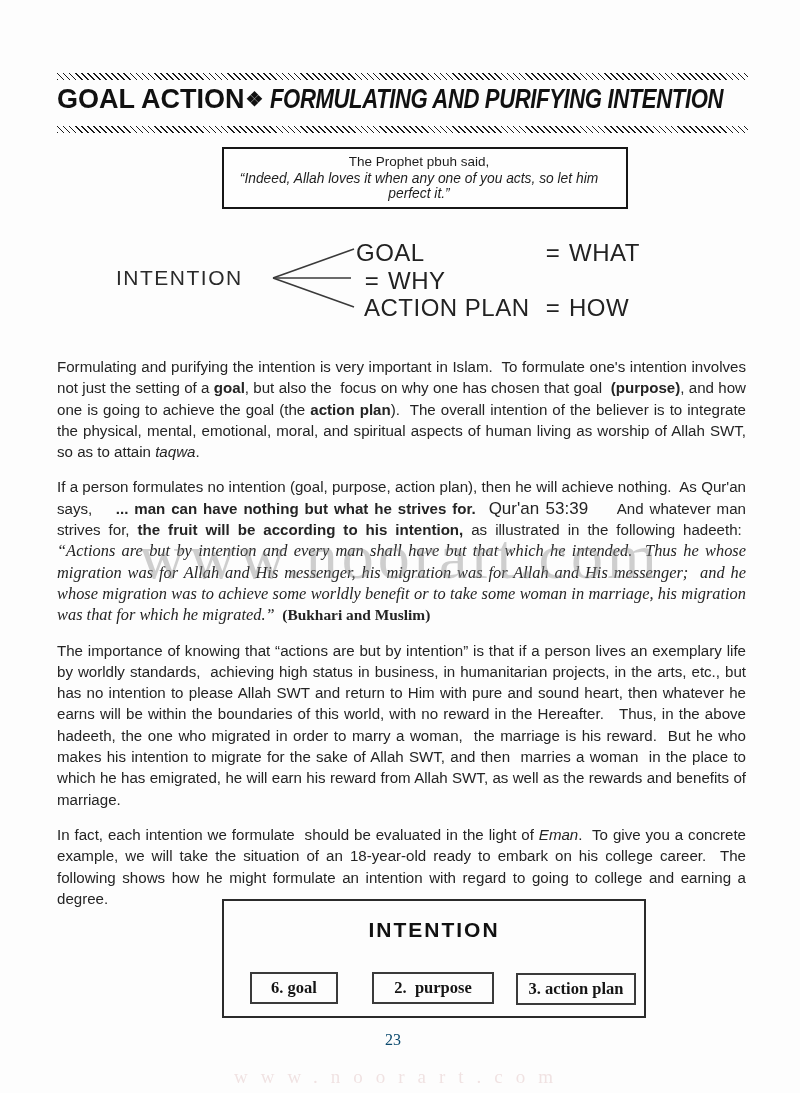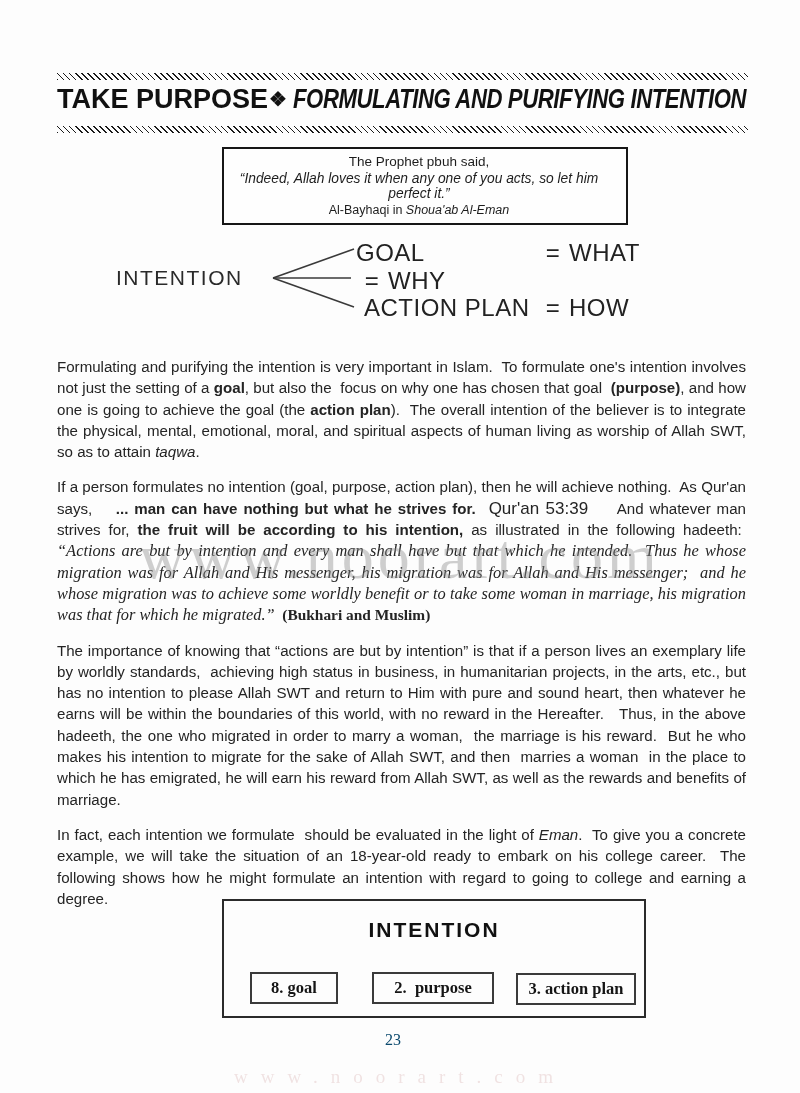--- a/index.html
+++ b/index.html
@@ -89,27 +89,26 @@
     position:absolute; left:0; top:1031px; width:786px; text-align:center;
     font-family:"Liberation Serif", serif; font-size:16px; color:#0c4a6e;
   }
 </style>
 </head>
 <body>
 
 <div class="page">
 
   <div class="hatch hatch-top"></div>
-  <div class="page-title"><span class="title-label">TAKE PURPOSE</span><span class="title-icon">❖</span><span> </span><span class="title-main">FORMULATING AND PURIFYING INTENTION</span></div>
+  <div class="page-title"><span class="title-label">GOAL ACTION</span><span class="title-icon">❖</span><span> </span><span class="title-main">FORMULATING AND PURIFYING INTENTION</span></div>
   <div class="hatch hatch-bottom"></div>
 
   <div class="quote-box">
     <div class="quote-line1">The Prophet pbuh said,</div>
     <div class="quote-line2">“Indeed, Allah loves it when any one of you acts, so let him perfect it.”</div>
-    <div class="quote-line3"><span>Al-Bayhaqi in </span><span class="src-italic">Shoua'ab Al-Eman</span></div>
   </div>
 
   <div class="diagram-root">INTENTION</div>
   <svg class="diagram-lines" width="90" height="72" viewBox="0 0 90 72">
     <line x1="5" y1="35" x2="86" y2="6" stroke="#3a3a3a" stroke-width="1.6"></line>
     <line x1="5" y1="35" x2="83" y2="35" stroke="#3a3a3a" stroke-width="1.6"></line>
     <line x1="5" y1="35" x2="86" y2="64" stroke="#3a3a3a" stroke-width="1.6"></line>
   </svg>
   <div class="diagram-rows">
     <div class="d-row">
@@ -132,21 +131,21 @@
     <p class="para"><span class="seg-n">Formulating and purifying the intention is very important in Islam.&nbsp; To formulate one's intention involves not just the setting of a </span><span class="seg-b">goal</span><span class="seg-n">, but also the&nbsp; focus on why one has chosen that goal&nbsp; </span><span class="seg-b">(purpose)</span><span class="seg-n">, and how one is going to achieve the goal (the </span><span class="seg-b">action plan</span><span class="seg-n">).&nbsp; The overall intention of the believer is to integrate the physical, mental, emotional, moral, and spiritual aspects of human living as worship of Allah SWT, so as to attain </span><span class="seg-i">taqwa</span><span class="seg-n">.</span></p>
     <p class="para"><span class="seg-n">If a person formulates no intention (goal, purpose, action plan), then he will achieve nothing.&nbsp; As Qur'an says,&nbsp;&nbsp;&nbsp; </span><span class="seg-b">... man can have nothing but what he strives for.</span><span class="seg-sm">&nbsp; Qur'an 53:39</span><span class="seg-n">&nbsp;&nbsp;&nbsp;&nbsp; And whatever man strives for, </span><span class="seg-b">the fruit will be according to his intention,</span><span class="seg-n"> as illustrated in the following hadeeth:&nbsp; </span><span class="seg-is">“Actions are but by intention and every man shall have but that which he intended.&nbsp; Thus he whose migration was for Allah and His messenger, his migration was for Allah and His messenger;&nbsp; and he whose migration was to achieve some worldly benefit or to take some woman in marriage, his migration was that for which he migrated.”</span><span class="seg-bs">&nbsp; (Bukhari and Muslim)</span></p>
     <p class="para"><span class="seg-n">The importance of knowing that “actions are but by intention” is that if a person lives an exemplary life by worldly standards,&nbsp; achieving high status in business, in humanitarian projects, in the arts, etc., but has no intention to please Allah SWT and return to Him with pure and sound heart, then whatever he earns will be within the boundaries of this world, with no reward in the Hereafter.&nbsp;&nbsp; Thus, in the above hadeeth, the one who migrated in order to marry a woman,&nbsp; the marriage is his reward.&nbsp; But he who makes his intention to migrate for the sake of Allah SWT, and then&nbsp; marries a woman&nbsp; in the place to which he has emigrated, he will earn his reward from Allah SWT, as well as the rewards and benefits of marriage.</span></p>
     <p class="para"><span class="seg-n">In fact, each intention we formulate&nbsp; should be evaluated in the light of </span><span class="seg-i">Eman</span><span class="seg-n">.&nbsp; To give you a concrete example, we will take the situation of an 18-year-old ready to embark on his college career.&nbsp; The following shows how he might formulate an intention with regard to going to college and earning a degree.</span></p>
   </div>
 
   <div class="watermark-main">www.noorart.com</div>
 
   <div class="bottom-diagram">
     <div class="bottom-title">INTENTION</div>
-    <div class="mini-box mini-box-1">8. goal</div>
+    <div class="mini-box mini-box-1">6. goal</div>
     <div class="mini-box mini-box-2">2.&nbsp; purpose</div>
     <div class="mini-box mini-box-3">3. action plan</div>
   </div>
 
   <div class="page-number">23</div>
   <div class="watermark-bottom">www.noorart.com</div>
 
 </div>
 
 </body></html>

